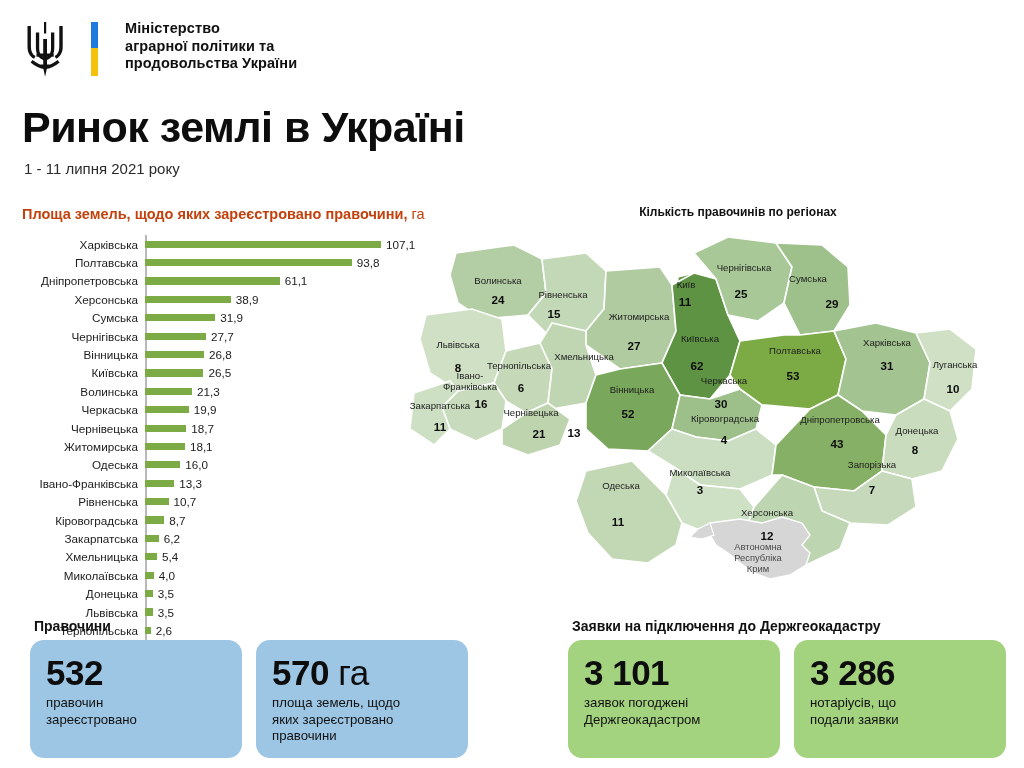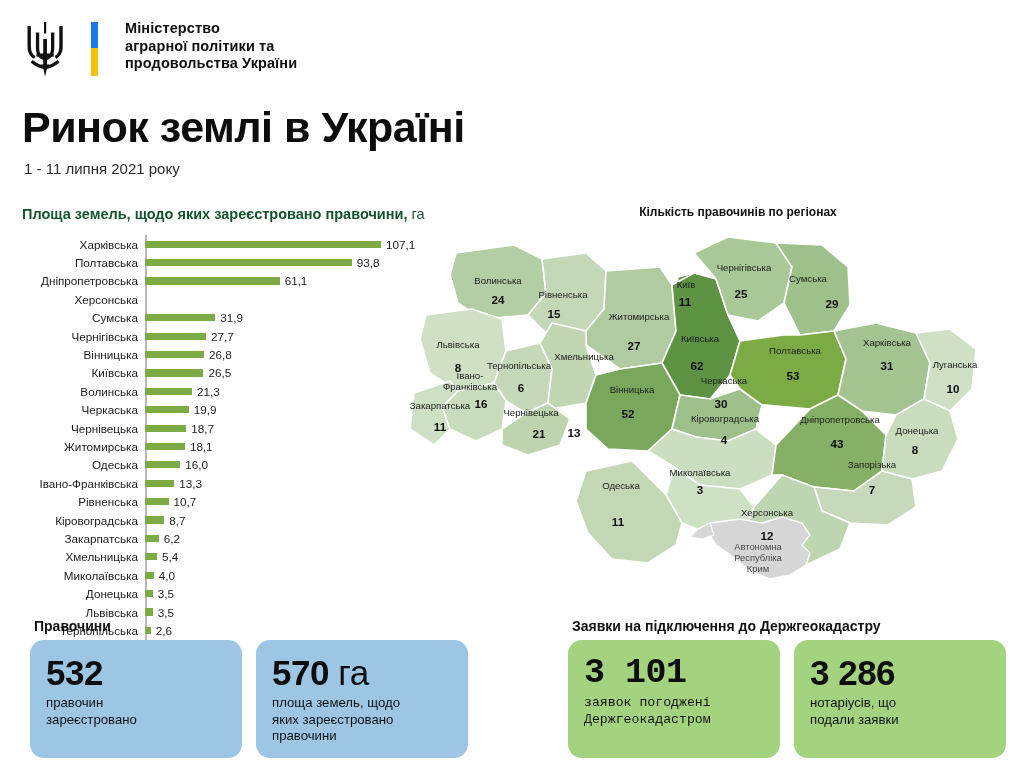--- a/index.html
+++ b/index.html
@@ -17,21 +17,21 @@
   .flag-bar { width:7px; height:54px; margin-left:10px; margin-top:2px; flex:0 0 auto;
               background: linear-gradient(to bottom, #1f7ae0 0%, #1f7ae0 48%, #f4c20d 48%, #f4c20d 100%); }
   .ministry-name { margin-left:14px; font-size:14.5px; line-height:17.5px; font-weight:700; color:#111; letter-spacing:.1px; }
 
   
   .main-title { position:absolute; left:22px; top:103px; font-size:43px; font-weight:800; color:#0d0d0d; letter-spacing:-.5px; }
   .sub-title  { position:absolute; left:24px; top:160px; font-size:15px; color:#2b2b2b; }
 
   
   .chart-sec { position:absolute; left:22px; top:205px; width:430px; }
-  .sec-head { font-size:14.5px; font-weight:700; color:#14532d; line-height:18px; }
+  .sec-head { font-size:14.5px; font-weight:700; color:#c2410c; line-height:18px; }
   .sec-head .light { font-weight:400; }
   .chart-body { position:relative; margin-top:12px; }
   .axis-line { position:absolute; left:123px; top:0; width:1.5px; background:#b9b9b9; }
   .bar-row { display:flex; align-items:center; height:18.4px; }
   .bar-label { width:123px; text-align:right; padding-right:7px; font-size:11.7px; color:#1c1c1c; white-space:nowrap; }
   .bar-wrap { position:relative; flex:1; height:100%; display:flex; align-items:center; }
   .bar { height:7.2px; background:#7cab46; }
   .bar-val { font-size:11.7px; color:#1c1c1c; margin-left:5px; white-space:nowrap; font-weight:500; }
 
   
@@ -49,21 +49,21 @@
   .bot-head { font-size:14px; font-weight:700; color:#111; margin-bottom:6px; padding-left:4px; }
   .cards { display:flex; gap:14px; }
   .card { border-radius:14px; padding:14px 16px 16px 16px; }
   .card.blue  { background:#9cc6e4; }
   .card.green { background:#a4d37f; }
   .card-num { font-size:35px; font-weight:800; color:#0d0d0d; line-height:38px; letter-spacing:-.5px; }
   .card-num .unit { font-weight:400; }
   .card-desc { font-size:13.2px; color:#111; line-height:16.5px; margin-top:3px; }
   .c1 { width:212px; height:118px; }
   .c2 { width:212px; height:118px; }
-  .c3 { width:212px; height:118px;font-family:Liberation Mono, monospace; }
+  .c3 { width:212px; height:118px; }
   .c4 { width:212px; height:118px; }
 </style>
 </head>
 <body>
 
 <div id="page">
 
   <div class="logo-block">
     <svg class="trident" viewBox="0 0 46 58">
       <g fill="#111">
@@ -111,20 +111,24 @@
         </div>
         <div class="bar-row">
           <div class="bar-label">Дніпропетровська</div>
           <div class="bar-wrap">
             <div class="bar" style="width: 134.637px; background: rgb(124, 171, 70);"></div>
             <div class="bar-val">61,1</div>
           </div>
         </div>
         <div class="bar-row">
           <div class="bar-label">Херсонська</div>
+          <div class="bar-wrap">
+            <div class="bar" style="width: 85.718px; background: rgb(124, 171, 70);"></div>
+            <div class="bar-val">38,9</div>
+          </div>
         </div>
         <div class="bar-row">
           <div class="bar-label">Сумська</div>
           <div class="bar-wrap">
             <div class="bar" style="width: 70.2932px; background: rgb(124, 171, 70);"></div>
             <div class="bar-val">31,9</div>
           </div>
         </div>
         <div class="bar-row">
           <div class="bar-label">Чернігівська</div>

